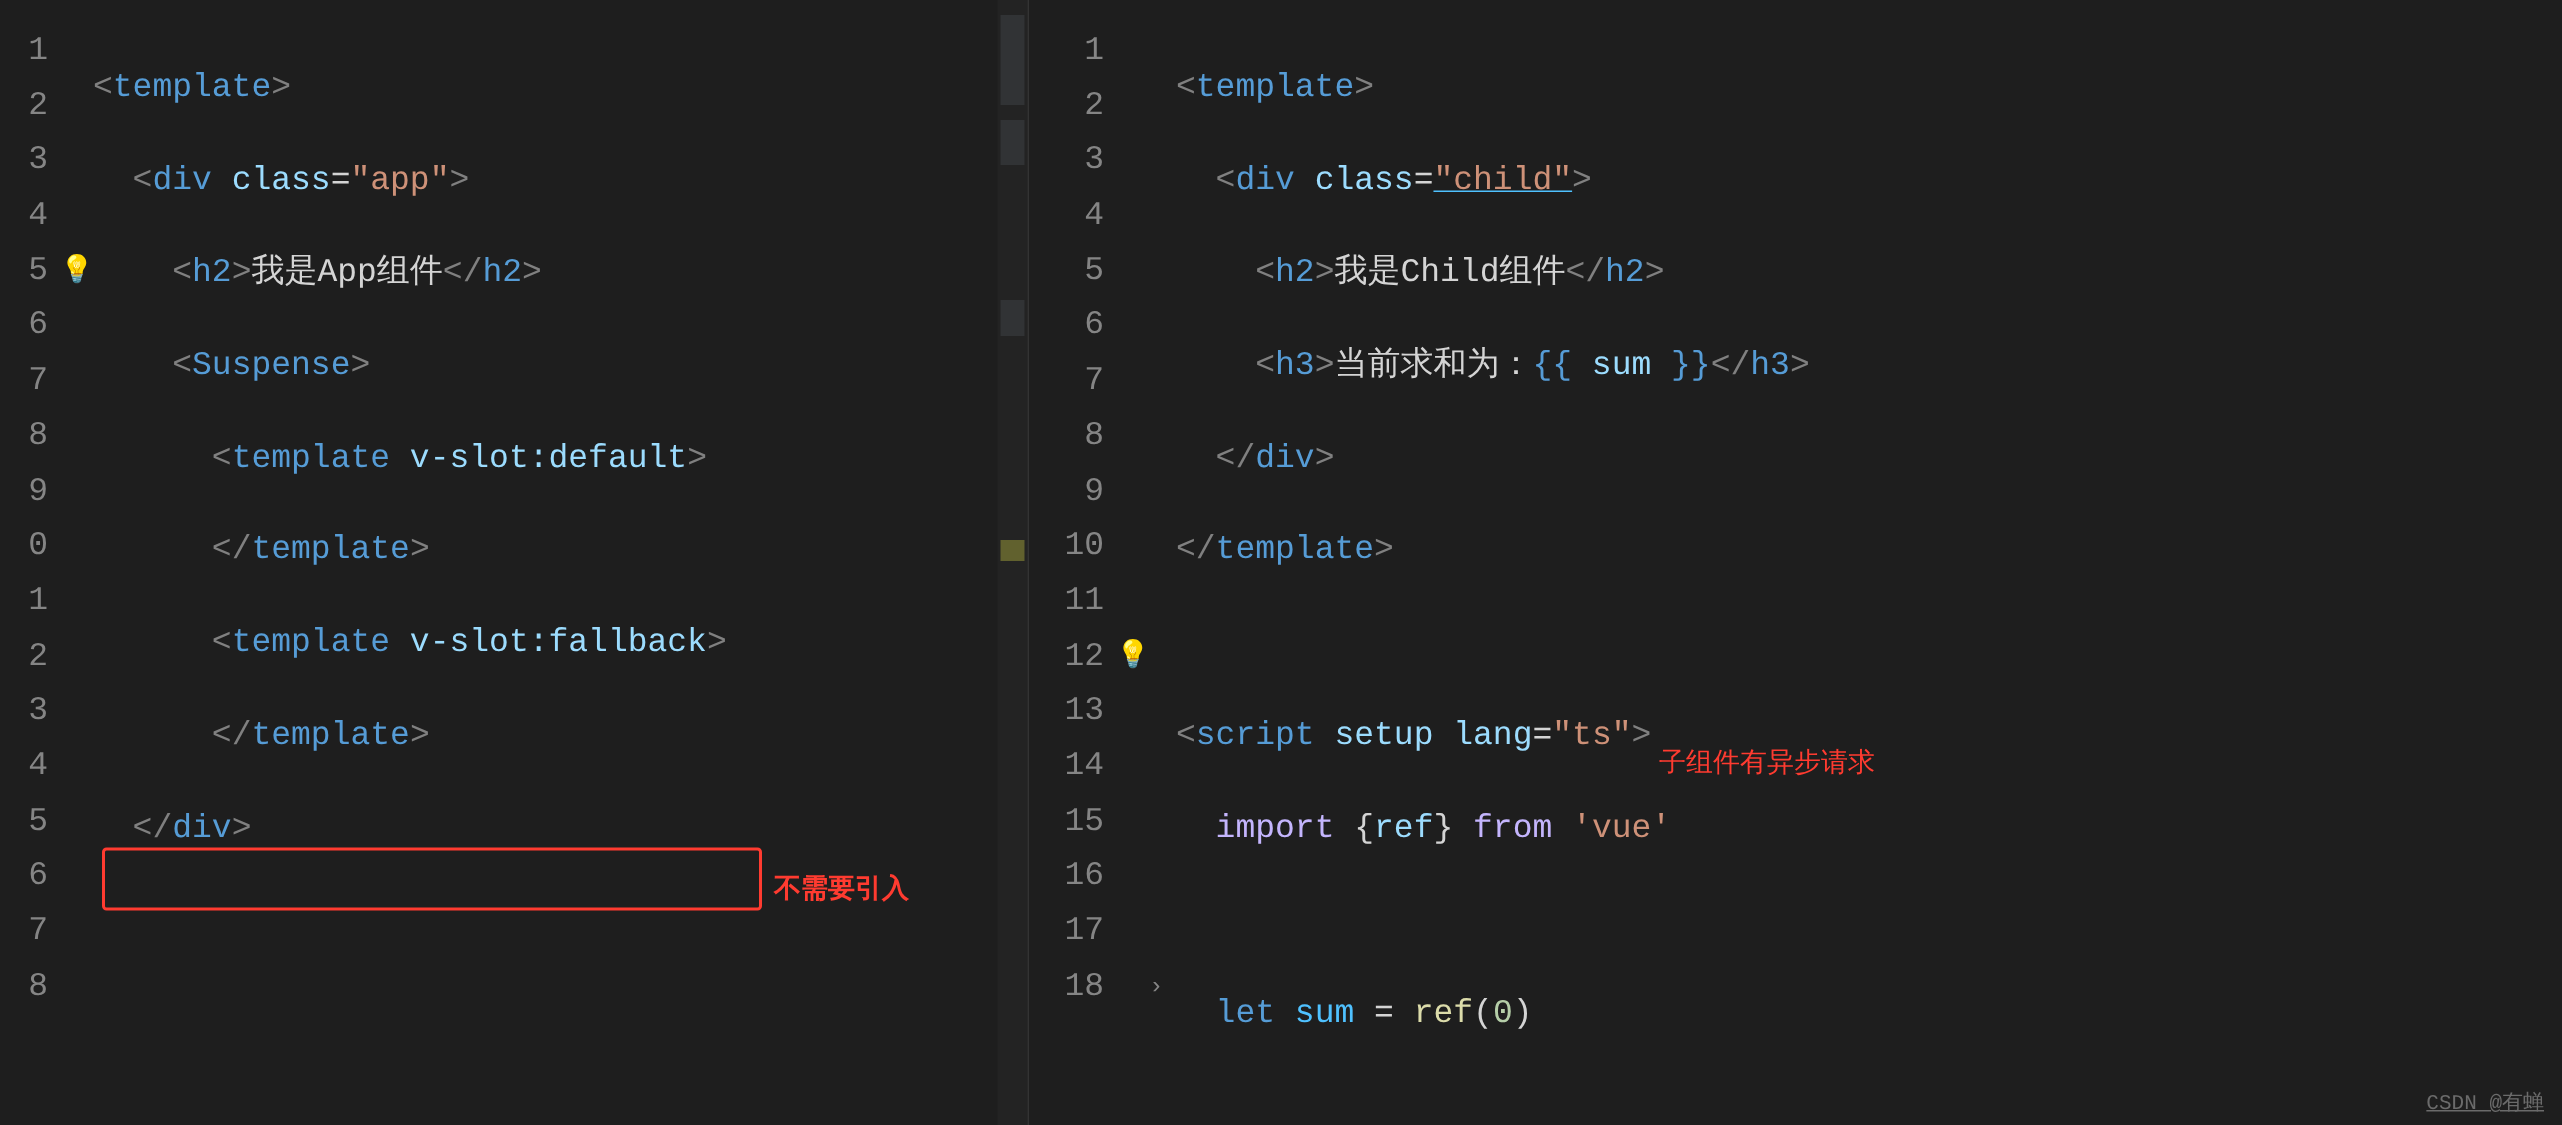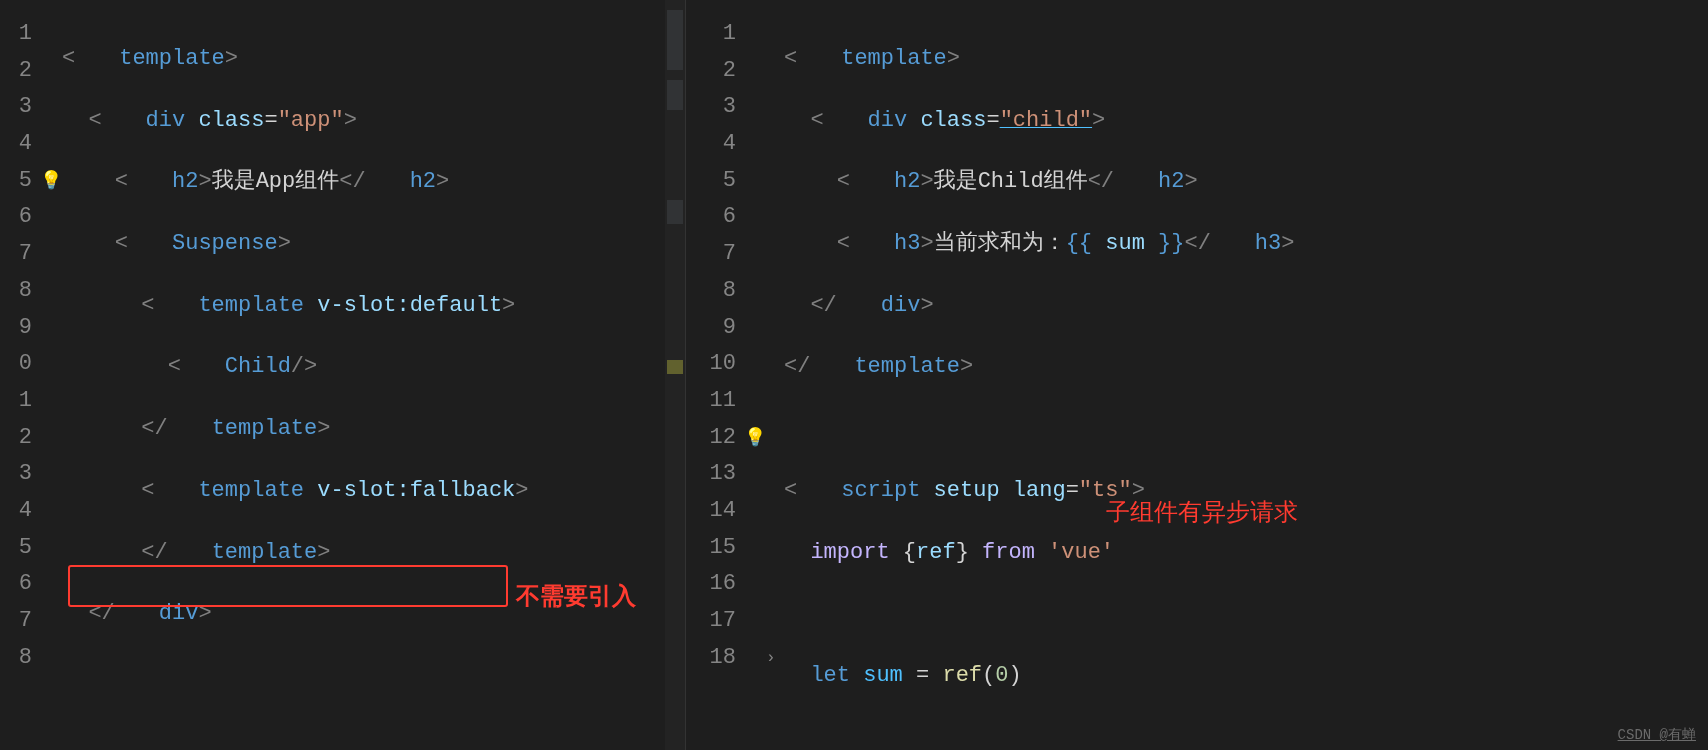--- a/index.html
+++ b/index.html
@@ -94,37 +94,37 @@
   .minimap .block {
     position: absolute;
     left: 2px;
     right: 2px;
     background: #3a3d41;
     opacity: .6;
   }
 
   
   .tag-bracket { color: #808080; }
-  .tag-name    { color: #569cd6; margin-left: 44px; }
+  .tag-name    { color: #569cd6; }
   .attr-name   { color: #9cdcfe; }
   .keyword     { color: #c4b5fd; }
   .keyword2    { color: #569cd6; }
   .func        { color: #dcdcaa; }
   .ident       { color: #9cdcfe; }
   .variable    { color: #4fc1ff; }
   .string      { color: #ce9178; }
   .number      { color: #b5cea8; }
   .op          { color: #d4d4d4; }
   .mustache    { color: #569cd6; }
   .interp      { color: #9cdcfe; }
   .underline   { text-decoration: underline; text-decoration-color: #4fc1ff; text-decoration-thickness: 1px; }
 
   .annotation-red {
     color: #ff3b30;
-    font-size: 24px;
+    font-size: 18px;
     position: absolute;
   }
   .box-red {
     position: absolute;
     border: 2px solid #ff3b30;
     pointer-events: none;
     border-radius: 3px;
   }
 
   
@@ -184,21 +184,20 @@
           <div></div>
           <div></div>
           <div></div>
       </div>
       <div class="code-lines">
 <div class="line"><span class="tag-bracket">&lt;</span><span class="tag-name">template</span><span class="tag-bracket">&gt;</span></div>
 <div class="line">  <span class="tag-bracket">&lt;</span><span class="tag-name">div</span><span class="attr-name"> class</span><span class="op">=</span><span class="string">"app"</span><span class="tag-bracket">&gt;</span></div>
 <div class="line">    <span class="tag-bracket">&lt;</span><span class="tag-name">h2</span><span class="tag-bracket">&gt;</span><span>我是App组件</span><span class="tag-bracket">&lt;/</span><span class="tag-name">h2</span><span class="tag-bracket">&gt;</span></div>
 <div class="line">    <span class="tag-bracket">&lt;</span><span class="tag-name">Suspense</span><span class="tag-bracket">&gt;</span></div>
 <div class="line">      <span class="tag-bracket">&lt;</span><span class="tag-name">template</span><span class="attr-name"> v-slot:default</span><span class="tag-bracket">&gt;</span></div>
-<div class="line">        <span class="tag-bracket">&lt;</span><span class="tag-name">Child</span><span class="tag-bracket">/&gt;</span></div>
 <div class="line">      <span class="tag-bracket">&lt;/</span><span class="tag-name">template</span><span class="tag-bracket">&gt;</span></div>
 <div class="line">      <span class="tag-bracket">&lt;</span><span class="tag-name">template</span><span class="attr-name"> v-slot:fallback</span><span class="tag-bracket">&gt;</span></div>
 <div class="line">      <span class="tag-bracket">&lt;/</span><span class="tag-name">template</span><span class="tag-bracket">&gt;</span></div>
 <div class="line">  <span class="tag-bracket">&lt;/</span><span class="tag-name">div</span><span class="tag-bracket">&gt;</span></div>
 
 
 
 
 
 

